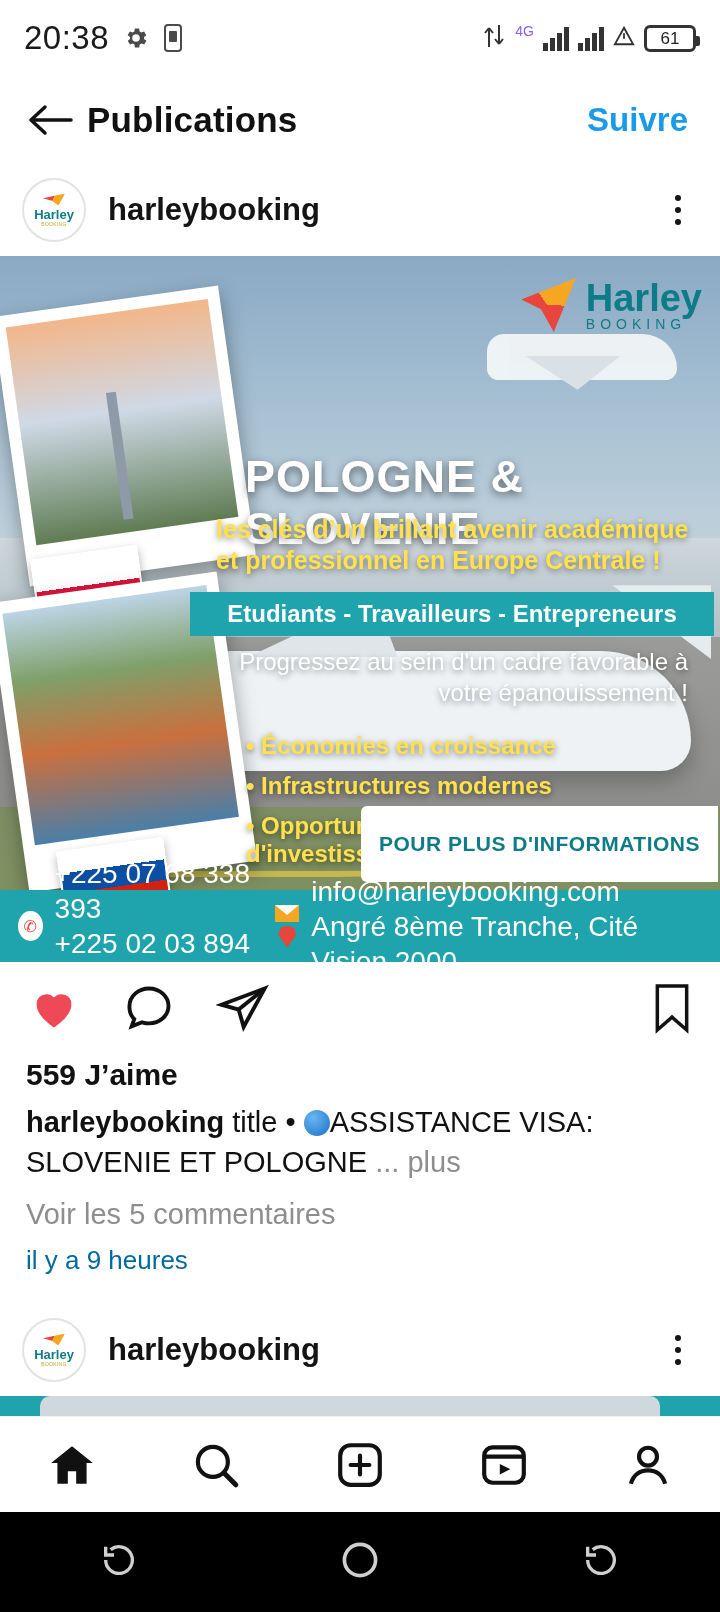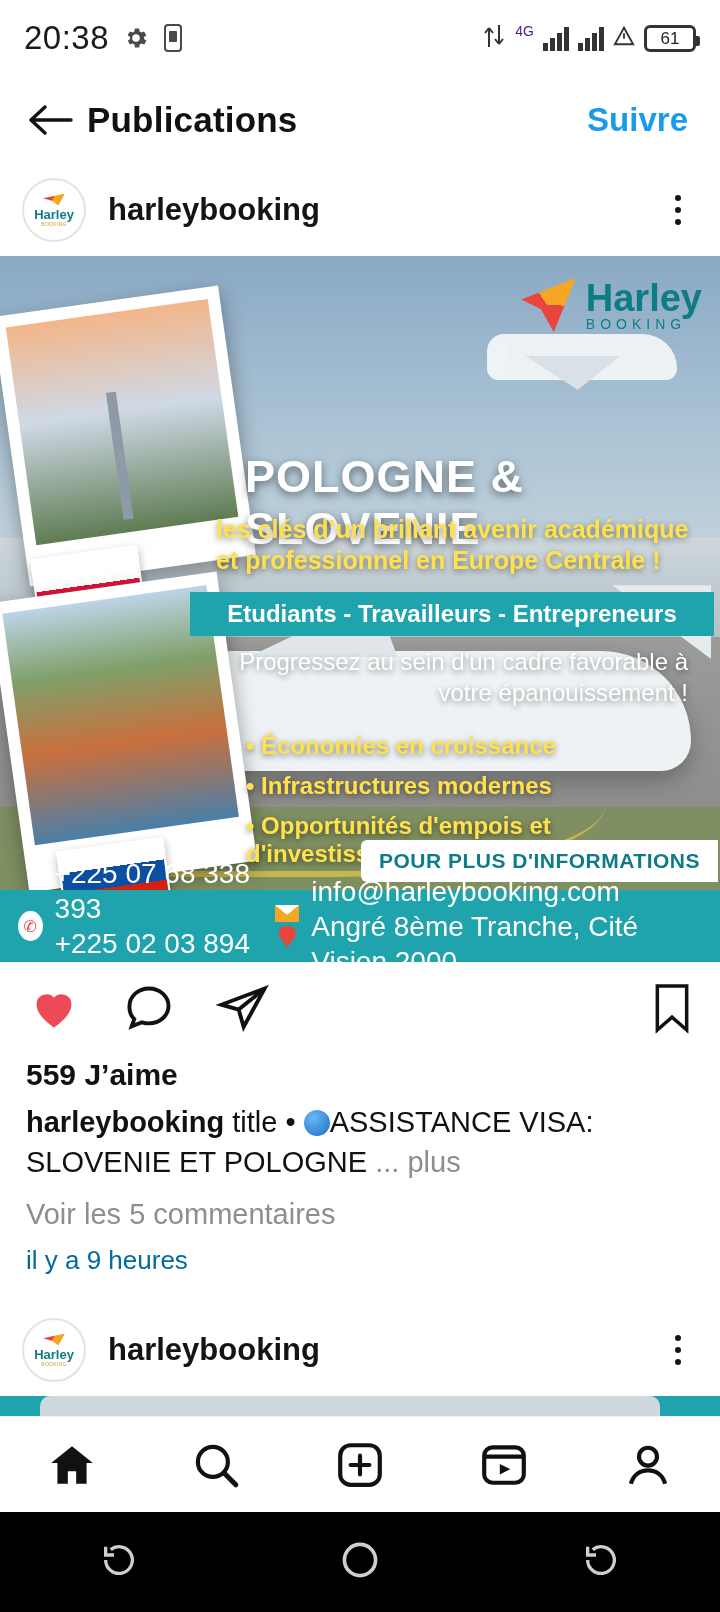--- a/index.html
+++ b/index.html
@@ -178,21 +178,21 @@
     text-align: right; font-size: 24px; color: #fff; line-height: 1.3;
     text-shadow: 0 2px 6px rgba(0,0,0,.45);
   }
   .bullets { position: absolute; left: 246px; top: 476px; right: 10px; }
   .bullets div {
     font-size: 24px; font-weight: 700; color: #ffe14d; margin-bottom: 12px;
     text-shadow: 0 2px 6px rgba(0,0,0,.5);
   }
   .infobadge {
     position: absolute; right: 2px; bottom: 80px; background: #fff;
-    padding: 9px 18px; border-radius: 6px 0 0 6px;
+    padding: 26px 18px; border-radius: 6px 0 0 6px;
   }
   .infobadge span { font-size: 21px; font-weight: 700; color: #0e7c86; letter-spacing: .5px; }
   .contactbar {
     position: absolute; left: 0; right: 0; bottom: 0; height: 72px;
     background: #1fa3ad; display: flex; align-items: center; padding: 0 18px; gap: 16px;
   }
   .cb-col { display: flex; align-items: center; gap: 12px; }
   .cb-lines { line-height: 1.25; }
   .cb-lines div { font-size: 28px; color: #fff; }
   .circ {
@@ -272,21 +272,21 @@
           </svg>
       </span>
     </div>
     <div class="sb-right">
       <span>
         <svg width="24" height="26" viewBox="0 0 24 26">
             <path d="M7 24V5m0 0L3 10m4-5 4 5" stroke="#333" stroke-width="2" fill="none"></path>
             <path d="M17 2v19m0 0 4-5m-4 5-4-5" stroke="#333" stroke-width="2" fill="none"></path>
           </svg>
       </span>
-      <span style="font-size:14px;color:#4c1d95;align-self:flex-start;text-align:center;">4G</span>
+      <span style="font-size:14px;color:#8b5cf6;align-self:flex-start;text-align:center;">4G</span>
       <span class="sig">
         <i style="height:8px"></i>
           <i style="height:13px"></i>
           <i style="height:18px"></i>
           <i style="height:24px"></i>
       </span>
       <span class="sig">
         <i style="height:8px"></i>
           <i style="height:13px"></i>
           <i style="height:18px"></i>

